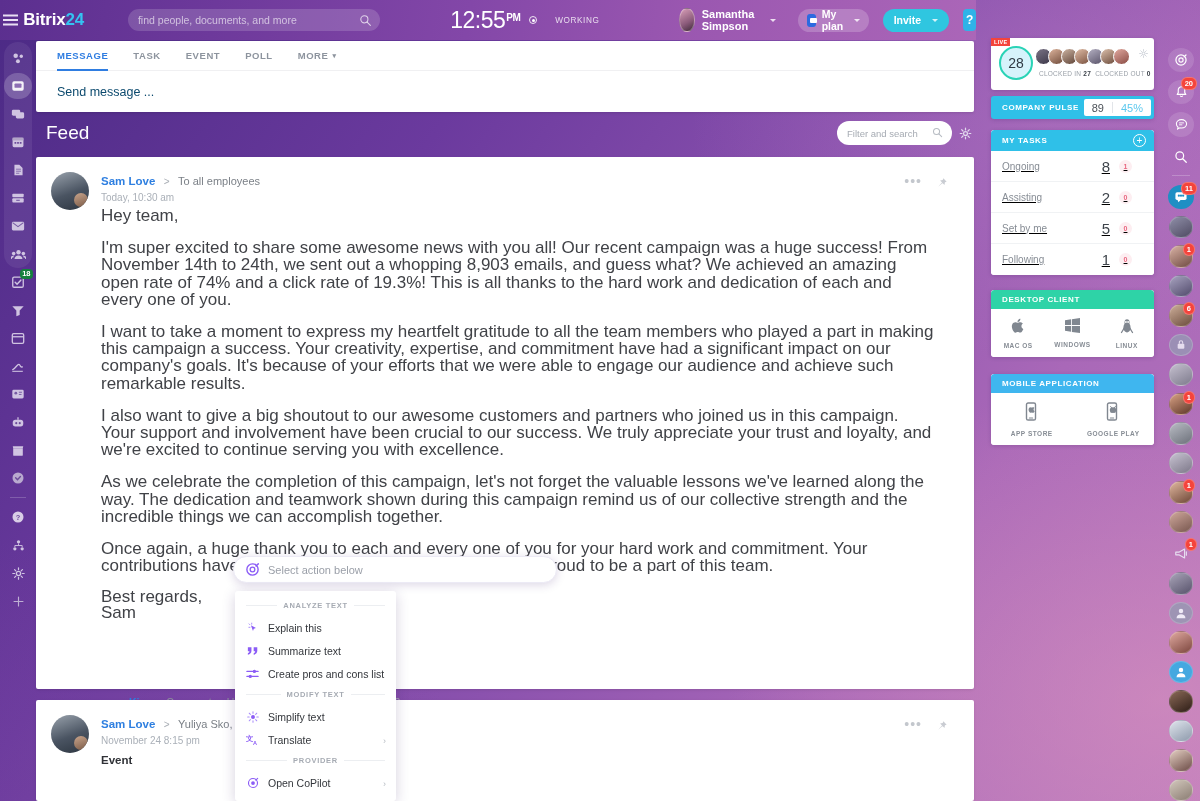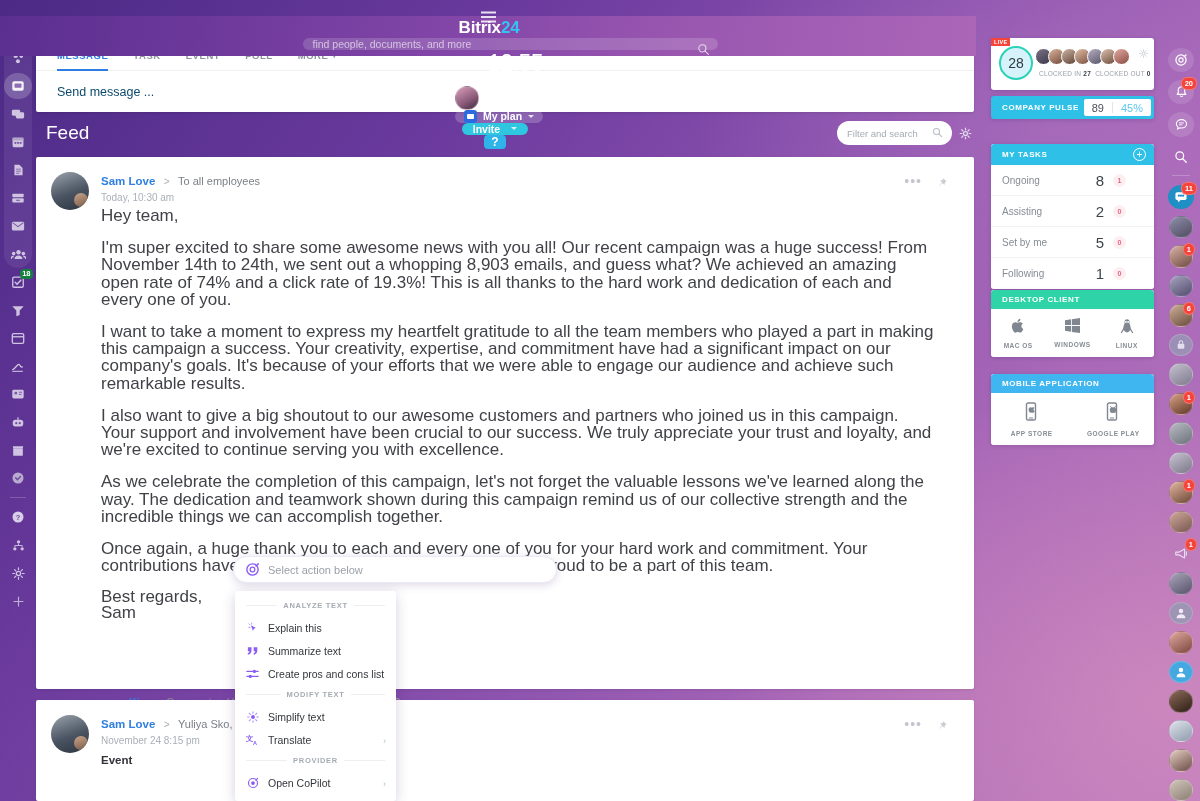--- a/index.html
+++ b/index.html
@@ -14,24 +14,23 @@
     position: absolute; inset: 0;
     background:
       radial-gradient(ellipse 700px 520px at 1160px 700px, rgba(222,150,190,.55), transparent 62%),
       radial-gradient(ellipse 600px 400px at 1050px 120px, rgba(190,130,200,.35), transparent 60%),
       radial-gradient(ellipse 520px 360px at 120px 760px, rgba(120,70,160,.35), transparent 65%);
     pointer-events: none;
   }
 
   
   .topbar {
-    position: absolute; top: 16px; left: 0; width: 976px; height: 40px;
+    position: absolute; top: 0; left: 0; width: 976px; height: 40px;
     display: flex; align-items: center; z-index: 40;
     background: linear-gradient(100deg, #5b2f8f 0%, #6d399b 22%, #8347a8 48%, #9a57b0 70%, #ab66b8 100%);
-    flex-direction: column;
   }
   .burger { width: 36px; height: 40px; display: flex; align-items: center; justify-content: center; cursor: pointer; }
   .burger span { display:block; width:15px; height:1.6px; background:#e9dff3; box-shadow:0 4.5px 0 #e9dff3, 0 -4.5px 0 #e9dff3; }
   .logo { color: #fff; font-size: 17px; font-weight: bold; letter-spacing: -.2px; padding-left: 2px;}
   .logo .n { color: #34c3f2; }
   .topsearch {
     margin-left: 44px; width: 415px; height: 22px; border-radius: 11px;
     background: rgba(255,255,255,.16); display: flex; align-items: center;
     padding: 0 10px; position: relative;
   }
@@ -179,26 +178,26 @@
   .clk-gear { position:absolute; right:6px; top:6px; }
 
   .pulse { position:absolute; right:46px; top:96px; width:163px; height:23px; background:#2fc0e8; border-radius:3px;
       display:flex; align-items:center; box-shadow:0 1px 4px rgba(40,10,70,.18);}
   .pulse .t { color:#fff; font-size:8px; font-weight:bold; letter-spacing:.6px; padding-left:11px;}
   .pulse .v { margin-left:auto; background:#fff; height:17px; border-radius:2px; margin-right:3px; display:flex; align-items:center;}
   .pulse .v .n { font-size:11px; color:#4b5158; padding:0 8px; }
   .pulse .v .sep { width:1px; height:11px; background:#e2e5e9;}
   .pulse .v .p { font-size:11px; color:#5cc8ee; padding:0 8px;}
 
-  .tasks { position:absolute; right:46px; top:130px; width:163px;margin-top:14px;}
+  .tasks { position:absolute; right:46px; top:130px; width:163px;}
   .tasks-h { height:21px; background:#2fc0e8; display:flex; align-items:center; padding: 0 8px 0 11px; border-radius:3px 3px 0 0;}
   .tasks-h .t { color:#fff; font-size:8px; font-weight:bold; letter-spacing:.6px; }
   .plus { margin-left:auto; width:13px;height:13px;border-radius:50%;border:1.3px solid #fff; color:#fff; font-size:10px;
       display:flex;align-items:center;justify-content:center; line-height:1; cursor:pointer;}
-  .trow { height:31px; display:flex; align-items:center; padding: 0 28px 0 11px; border-bottom:1px solid #f0f2f4; background:#fff;}
+  .trow { height:31px; display:flex; align-items:center; padding: 0 22px 0 11px; border-bottom:1px solid #f0f2f4; background:#fff;text-decoration:underline;}
   .trow:last-child { border-bottom:none; border-radius:0 0 3px 3px;}
   .trow .nm { font-size:10px; color:#868c94;}
   .trow .ct { margin-left:auto; font-size:15px; color:#3e444b; font-weight:400;}
   .trow .bd { margin-left:9px; background:#fdeef1; color:#e8667f; font-size:7px; font-weight:bold; border-radius:7px;
       width:13px;height:13px; display:flex;align-items:center;justify-content:center;}
 
   .dclient { position:absolute; right:46px; top:290px; width:163px;}
   .dch { height:19px; background:#2ed3a7; border-radius:3px 3px 0 0; display:flex;align-items:center; padding-left:11px;text-align:right;}
   .dch .t { color:#fff; font-size:8px; font-weight:bold; letter-spacing:.6px;}
   .dcb { background:#fff; border-radius:0 0 3px 3px; height:48px; display:flex; align-items:center; }

